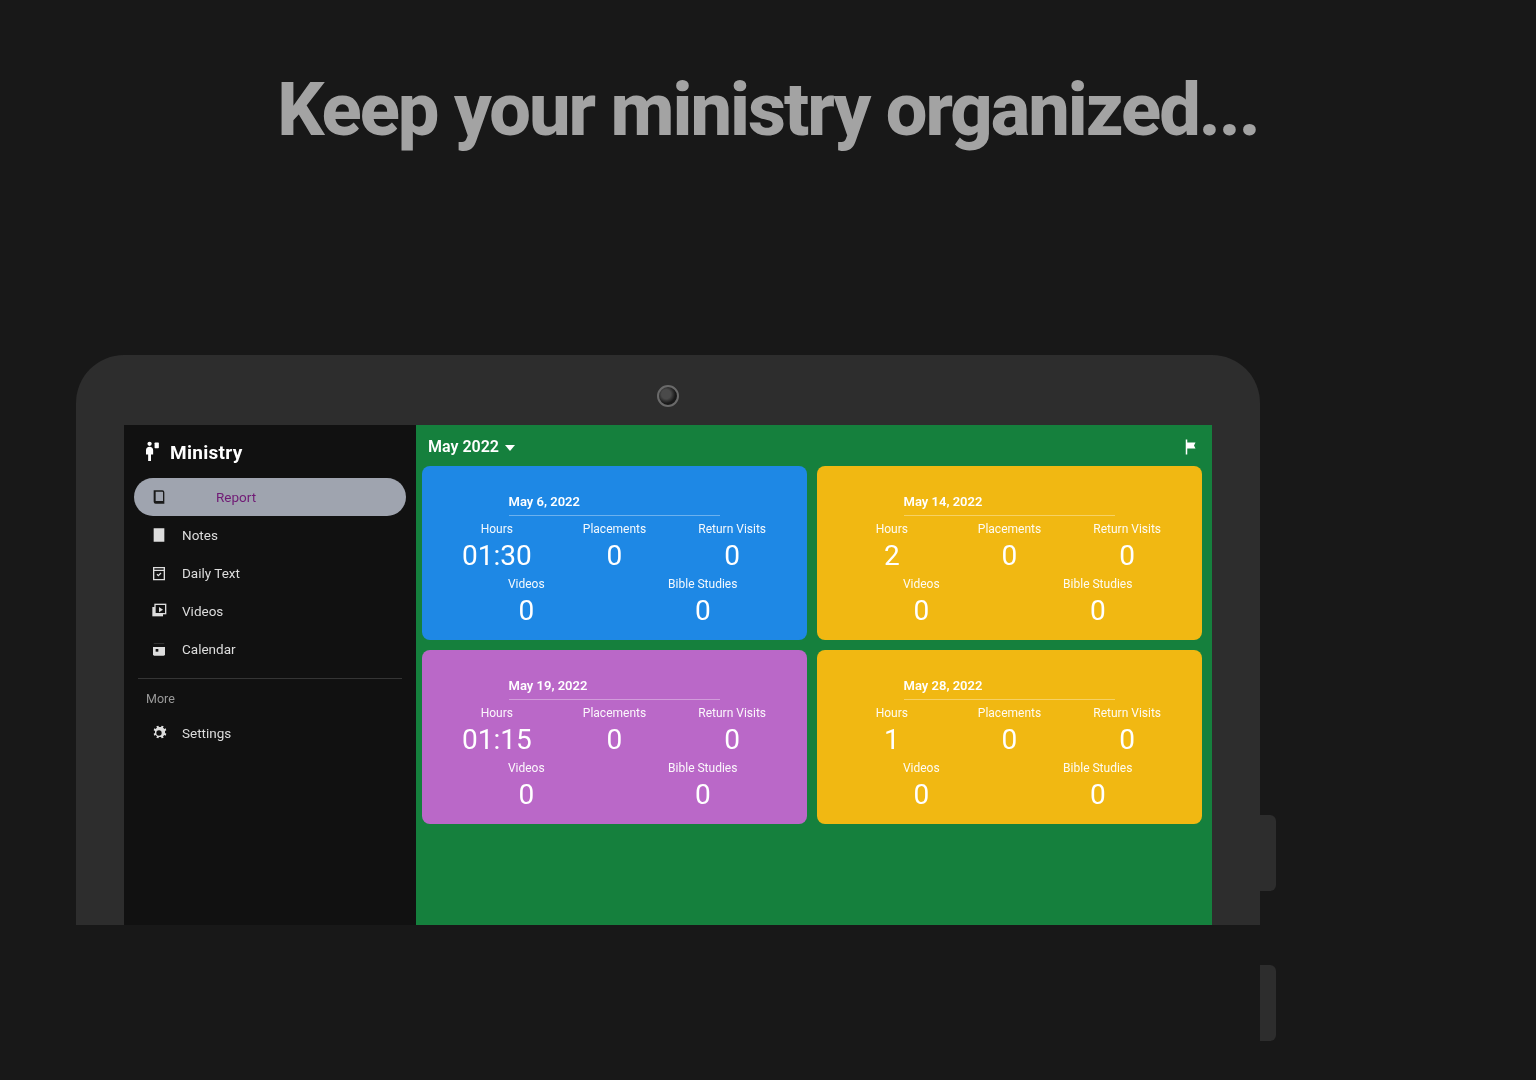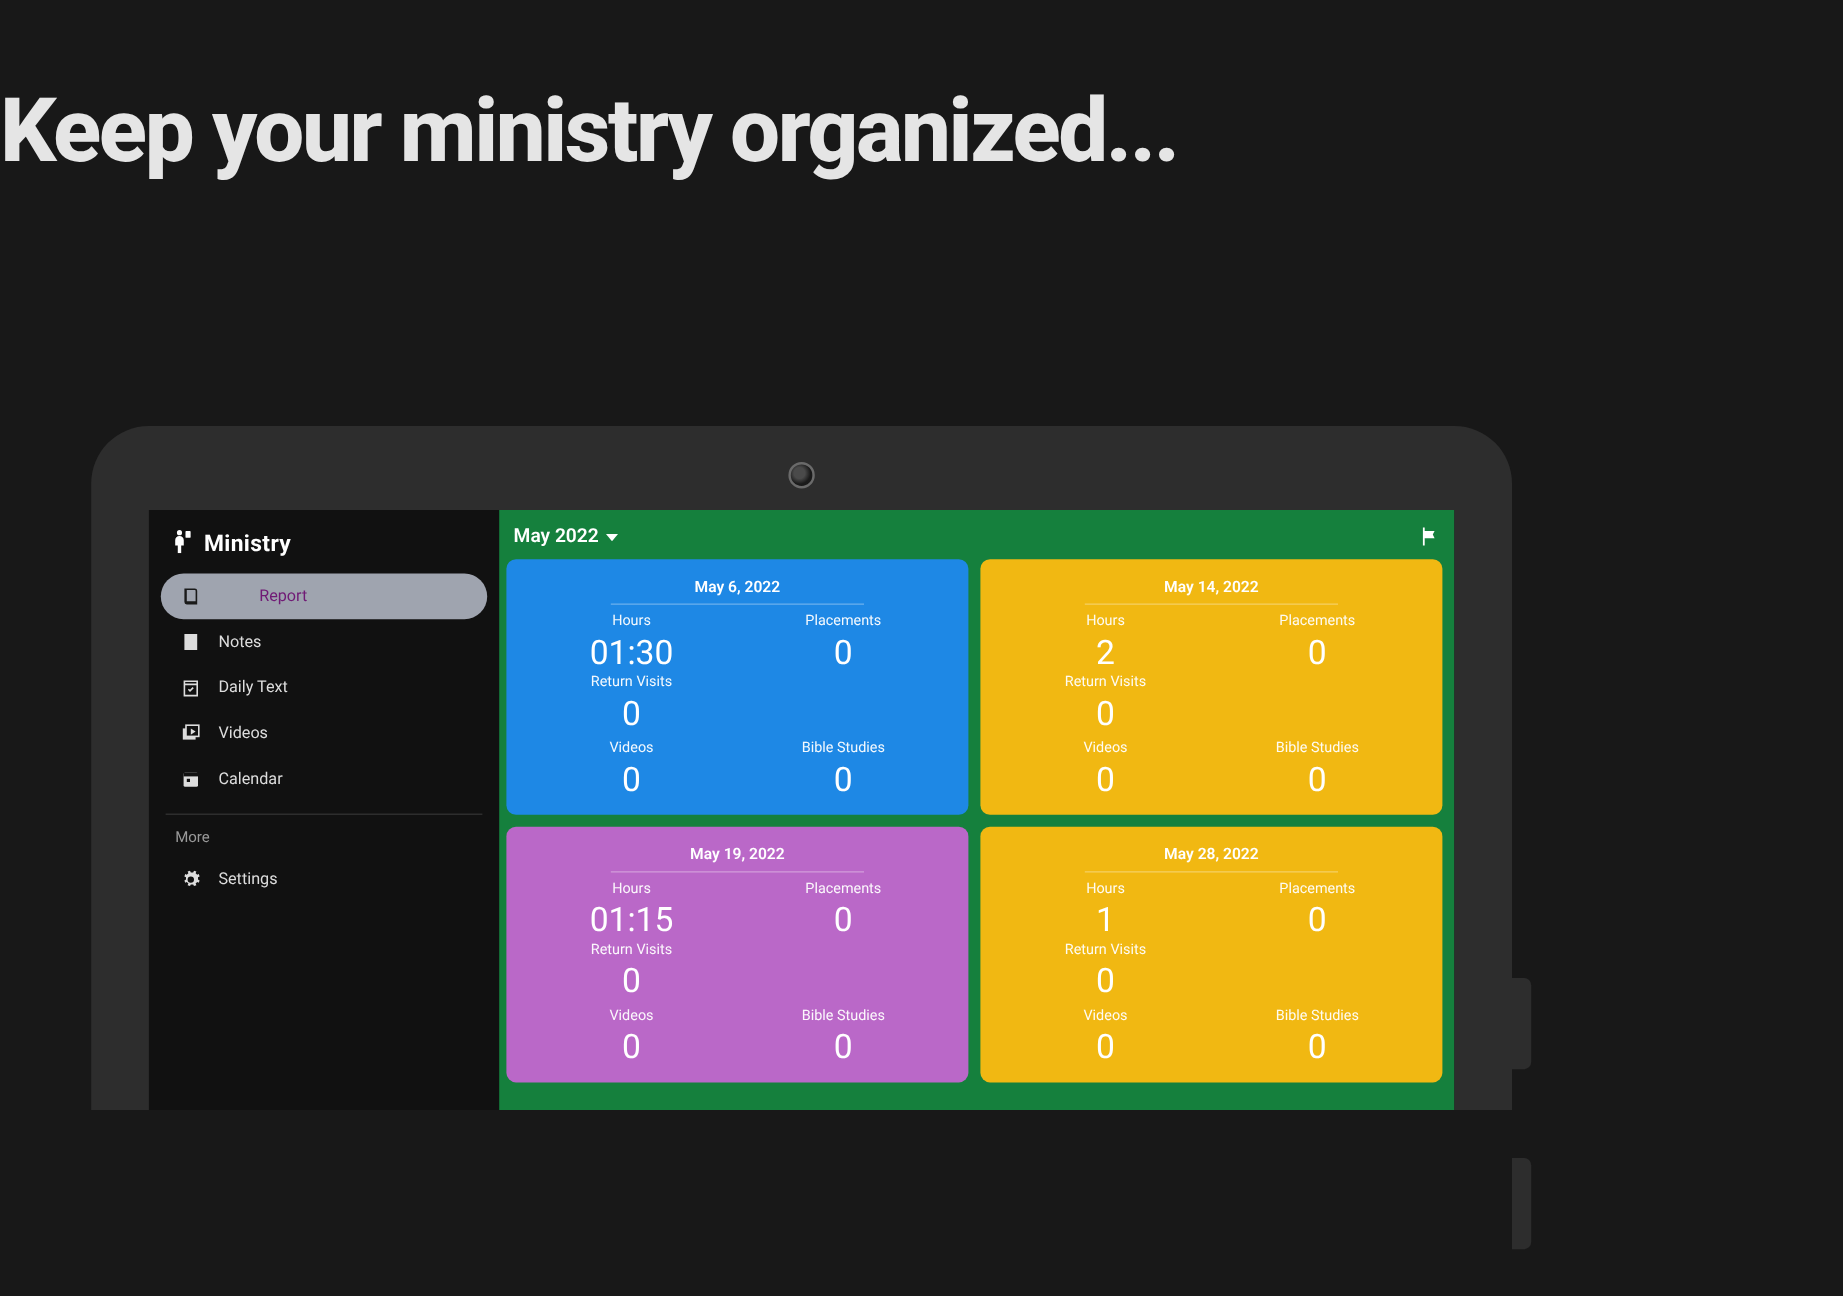--- a/index.html
+++ b/index.html
@@ -5,26 +5,27 @@
   * { box-sizing: border-box; margin: 0; padding: 0; }
   body {
     background: #181818;
     font-family: -apple-system, BlinkMacSystemFont, 'Segoe UI', Roboto, Arial, sans-serif;
     width: 1536px;
     height: 1080px;
     overflow: hidden;
     color: #fff;
   }
   .headline {
+    text-align: center;
     font-size: 74px;
     font-weight: 800;
     letter-spacing: -2px;
     padding-top: 64px;
     line-height: 1.25;
-    color: #e5e5e5;
+    color: #a3a3a3;
   }
   
   .tablet {
     position: absolute;
     left: 76px;
     top: 355px;
     width: 1184px;
     height: 570px;
     background: #2d2d2d;
     border-radius: 48px 48px 0 0;
@@ -156,31 +157,30 @@
   }
   .card {
     border-radius: 8px;
     padding: 12px 16px 12px 16px;
     color: #fff;
   }
   .c-blue   { background: #1e88e5; }
   .c-yellow { background: #f1b812; }
   .c-purple { background: #ba68c8; }
   .card-date {
-    text-align: center;
     font-size: 13px;
     font-weight: 600;
     padding-bottom: 6px;
     border-bottom: 1px solid rgba(255,255,255,0.35);
-    margin: 4px auto 6px auto;
+    margin: 16px auto 6px auto;
     width: 60%;
   }
   .row3 {
     display: grid;
-    grid-template-columns: 1fr 1fr;
+    grid-template-columns: 1fr 1fr 1fr;
     text-align: center;
   }
   .row2 {
     display: grid;
     grid-template-columns: 1fr 1fr;
     text-align: center;
     margin-top: 4px;
   }
   .metric-label {
     font-size: 12px;

